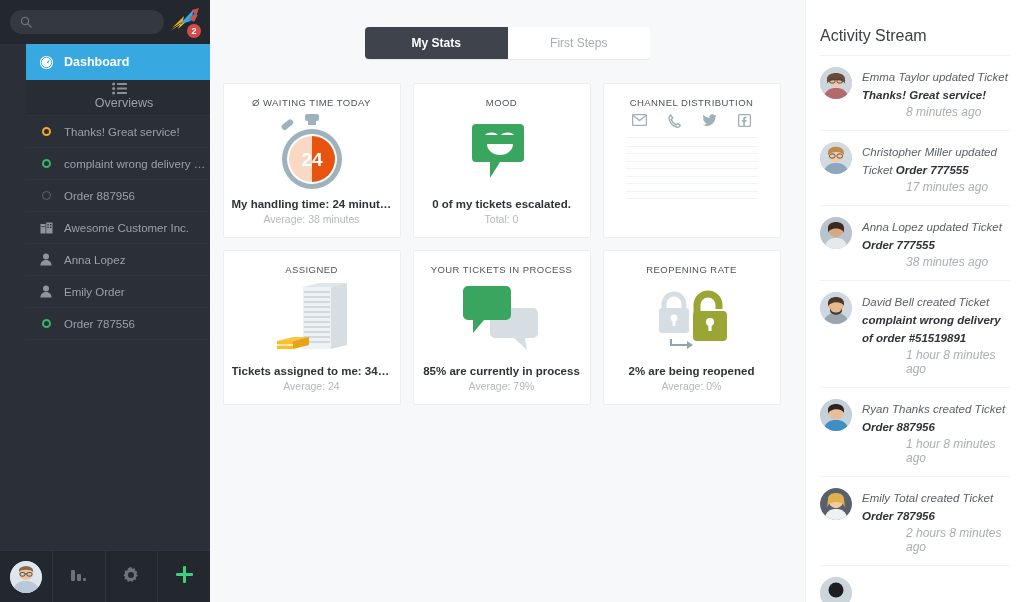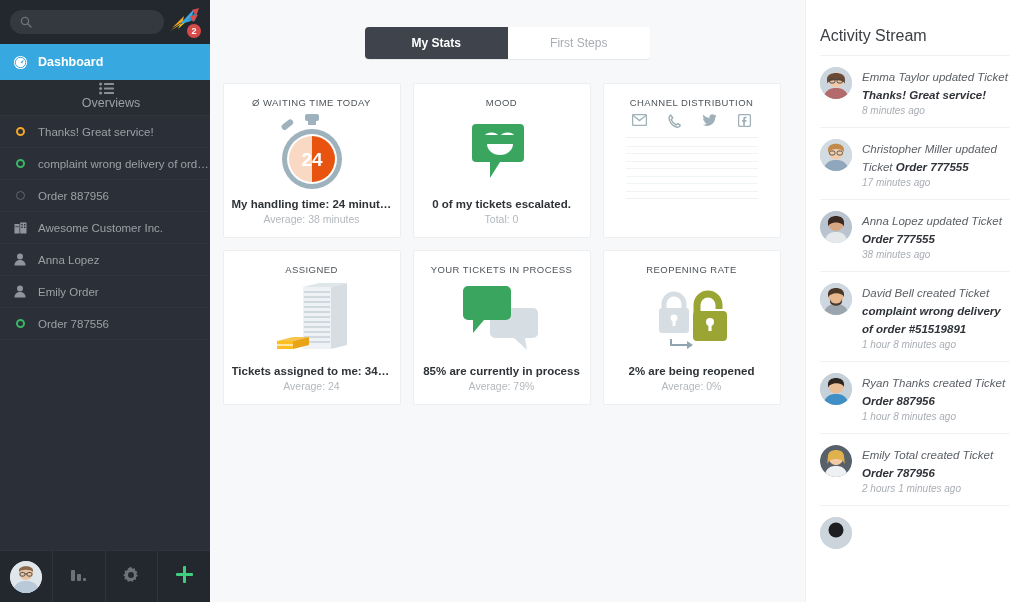--- a/index.html
+++ b/index.html
@@ -53,21 +53,21 @@
   }
   .logo-badge {
     position: absolute; right: 0px; bottom: 1px;
     width: 16px; height: 16px; border-radius: 50%;
     background: #d64a4a;
     color: #fff; font-size: 9px; font-weight: bold;
     display: flex; align-items: center; justify-content: center;
     border: 1.5px solid #23272e;
   }
 
-  .nav { flex: 1 1 auto; overflow: hidden; }
+  .nav { flex: 1 1 auto; overflow: hidden; padding-left: 26px; }
   .nav-item {
     height: 32px;
     display: flex; align-items: center;
     padding-left: 12px;
     color: #9aa0a6;
     font-size: 11.5px;
     border-bottom: 1px solid #30353d;
     cursor: pointer;
     white-space: nowrap;
   }
@@ -235,21 +235,21 @@
   .act-avatar {
     width: 32px; height: 32px; flex: 0 0 32px;
     border-radius: 50%; margin-right: 10px;
     overflow: hidden;
     background: #c9d2dc;
     position: relative;
   }
   .act-body { flex: 1 1 auto; min-width: 0; }
   .act-text { font-size: 11.5px; color: #5b6066; line-height: 15px; }
   .act-text b { color: #2f3338; font-weight: bold; }
-  .act-time { font-size: 10px; color: #a9aeb4; margin-top: 2px; }
+  .act-time { font-size: 12px; color: #a9aeb4; margin-top: 2px; margin-left: 44px; }
 </style>
 </head>
 <body>
 
 <div class="app">
 
   <div class="sidebar">
 
     <div class="sidebar-top">
       <div class="search-wrap">
@@ -665,21 +665,21 @@
       <span class="act-avatar">
         <svg width="32" height="32" viewBox="0 0 32 32">
             <circle cx="16" cy="16" r="16" fill="#58606a"></circle>
             <path d="M4 32 C6 23 10 21 16 21 C22 21 26 23 28 32 Z" fill="#eef1f3"></path>
             <circle cx="16" cy="13" r="7.2" fill="#f2cba6"></circle>
             <path d="M8 11 C8 3 24 3 24 11 L25 20 C24 12 8 12 7 20 Z" fill="#e0b14c"></path>
           </svg>
       </span>
       <span class="act-body">
         <span class="act-text"><span>Emily Total created Ticket </span><b>Order 787956</b></span>
-        <div class="act-time">2 hours 1 minutes ago</div>
+        <div class="act-time">2 hours 8 minutes ago</div>
       </span>
     </div>
 
 
     <div class="act-item">
       <span class="act-avatar">
         <svg width="32" height="32" viewBox="0 0 32 32">
             <circle cx="16" cy="16" r="16" fill="#cdd5dc"></circle>
             <circle cx="16" cy="13" r="7.5" fill="#1d1d22"></circle>
           </svg>

